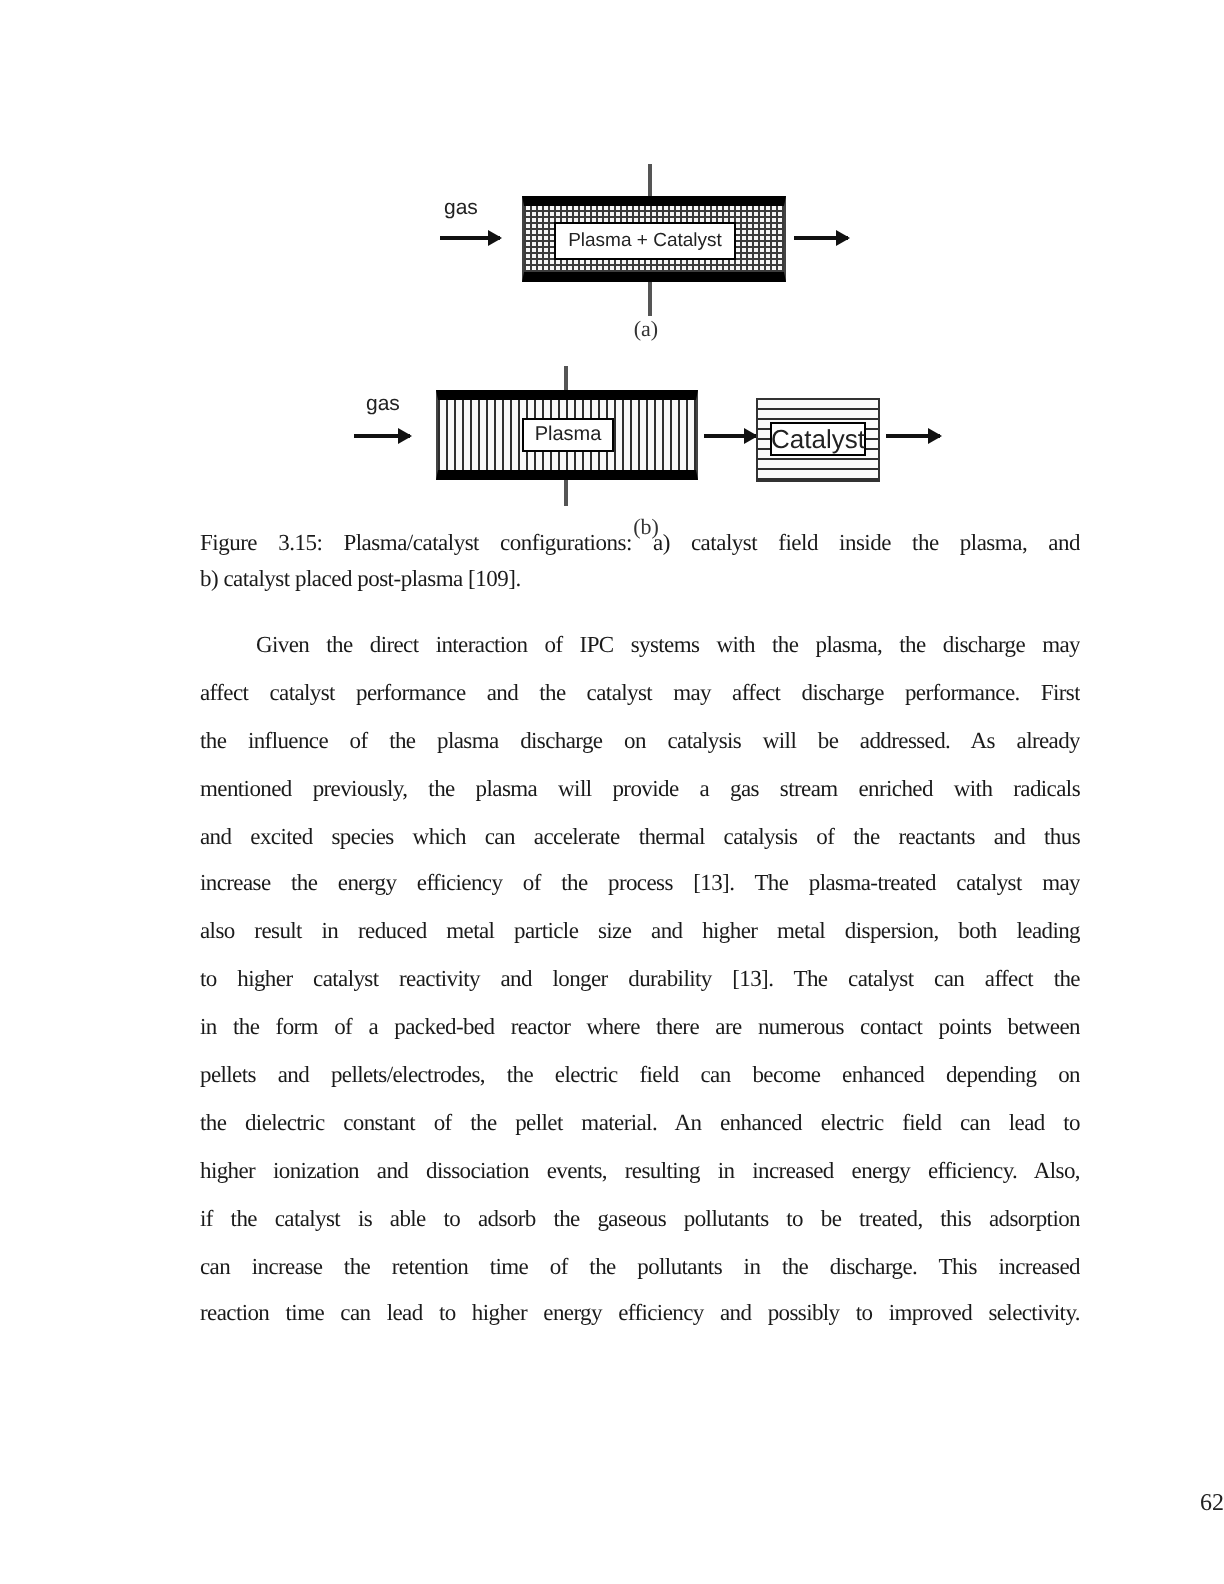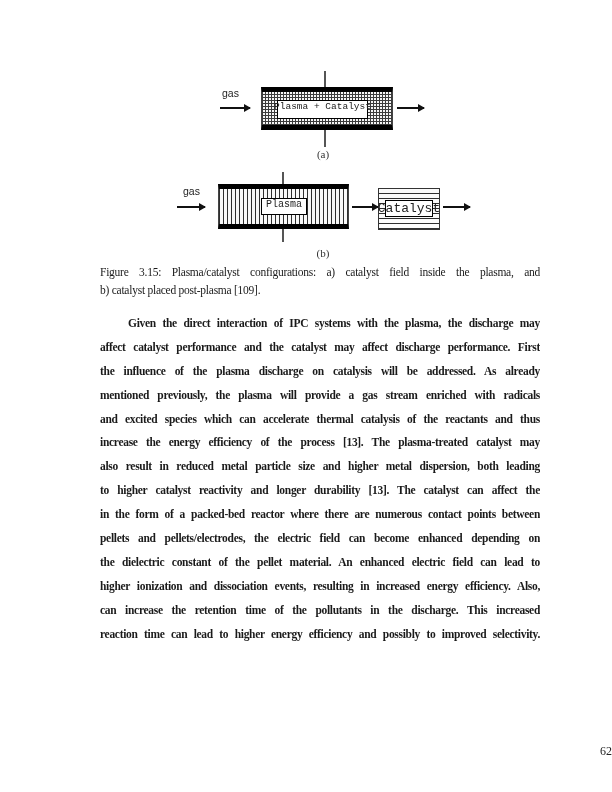--- a/index.html
+++ b/index.html
@@ -44,23 +44,23 @@
     left: 378px; top: 183px; width: 62px; height: 42px;
     border: 1px solid #333;
     background-color: #fafafa;
     background-image:
       repeating-linear-gradient(0deg, #2e2e2e 0px, #2e2e2e 1px, transparent 1px, transparent 5px);
   }
   .inner-label {
     background: #ffffff;
     border: 1px solid #000;
     display: flex;
-    align-items: flex-start;
+    align-items: center;
     justify-content: center;
-    font-family: Liberation Mono, monospace;
+    font-family: Liberation Sans, sans-serif;
     color: #222;
     white-space: nowrap;
   }
   .electrode { width: 2px; background: #555; }
   .arrow { height: 2px; background: #111; }
   .arrow::after {
     content: '';
     position: absolute;
     right: -1px; top: -3px;
     width: 0; height: 0;
@@ -81,39 +81,39 @@
   .caption-line {
     height: 17.5px; line-height: 17.5px;
     text-align: justify; text-align-last: justify;
     overflow: hidden; white-space: normal;
   }
   .caption-line:last-child { text-align: left; text-align-last: left; }
 
   
   .bodytext {
     left: 100px; top: 312px; width: 440px;
-    font-size: 11.5px; letter-spacing: -0.3px; font-weight: bold;
+    font-size: 11.5px; letter-spacing: -0.3px;
   }
   .body-line {
     height: 23.9px; line-height: 23.9px;
     text-align: justify; text-align-last: justify;
     overflow: hidden; white-space: normal;
   }
   .body-line:first-child { padding-left: 28px; }
 
   
   .pagenum {
     left: 0; top: 744px; width: 612px;
     text-align: right; font-size: 12px; color: #222;
   }
 </style>
 </head>
 <body>
 
-<div class="abs" style="left:0; top:5px; width:590px; height:260px;">
+<div class="abs" style="left:0; top:16px; width:590px; height:260px;">
 
   <div>
     <span class="abs fig-label" style="left:222px; top:82px;">gas</span>
     <div class="abs arrow" style="left:220px; top:102px; width:30px;"></div>
     <div class="abs electrode" style="left:324px; top:66px; height:16px;"></div>
     <div class="abs reactor-a"></div>
     <div class="abs inner-label" style="left:277px; top:95px; width:91px; height:19px; font-size:9.5px;">
       <span>Plasma + Catalyst</span>
     </div>
     <div class="abs electrode" style="left:324px; top:125px; height:17px;"></div>
@@ -151,17 +151,18 @@
     <div class="body-line">the influence of the plasma discharge on catalysis will be addressed. As already</div>
     <div class="body-line">mentioned previously, the plasma will provide a gas stream enriched with radicals</div>
     <div class="body-line">and excited species which can accelerate thermal catalysis of the reactants and thus</div>
     <div class="body-line">increase the energy efficiency of the process [13]. The plasma-treated catalyst may</div>
     <div class="body-line">also result in reduced metal particle size and higher metal dispersion, both leading</div>
     <div class="body-line">to higher catalyst reactivity and longer durability [13]. The catalyst can affect the</div>
     <div class="body-line">in the form of a packed-bed reactor where there are numerous contact points between</div>
     <div class="body-line">pellets and pellets/electrodes, the electric field can become enhanced depending on</div>
     <div class="body-line">the dielectric constant of the pellet material. An enhanced electric field can lead to</div>
     <div class="body-line">higher ionization and dissociation events, resulting in increased energy efficiency. Also,</div>
+    <div class="body-line">if the catalyst is able to adsorb the gaseous pollutants to be treated, this adsorption</div>
     <div class="body-line">can increase the retention time of the pollutants in the discharge. This increased</div>
     <div class="body-line">reaction time can lead to higher energy efficiency and possibly to improved selectivity.</div>
   </div>
 
 <div class="abs pagenum">62</div>
 
 </body></html>

